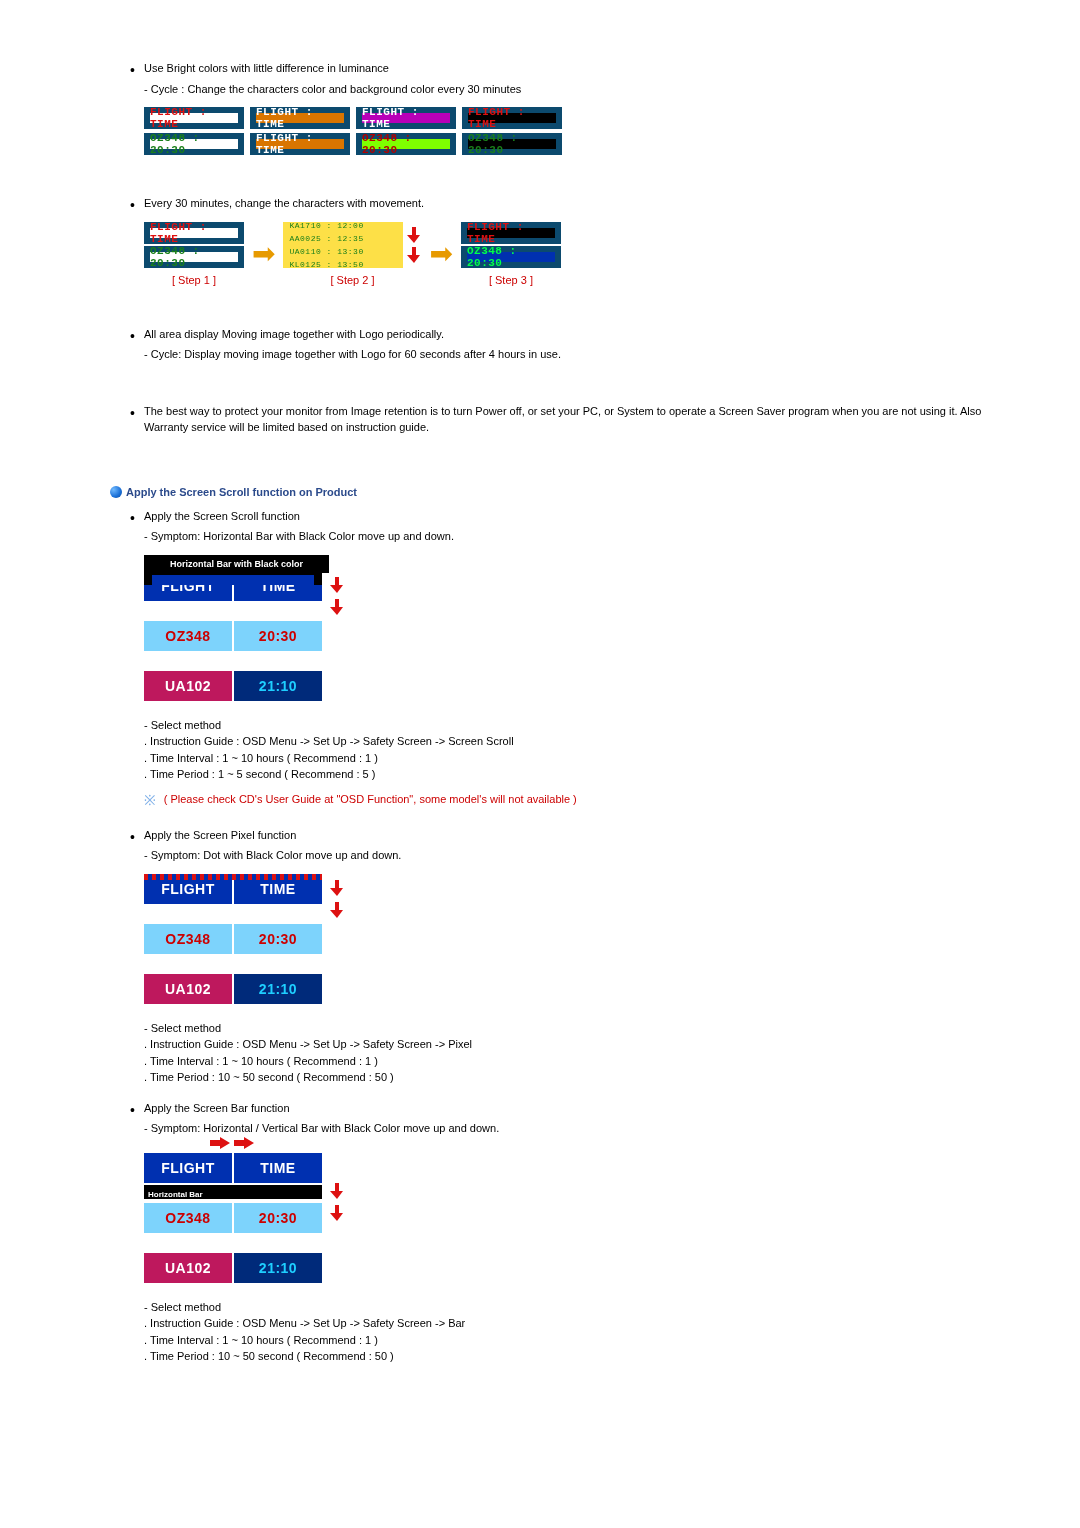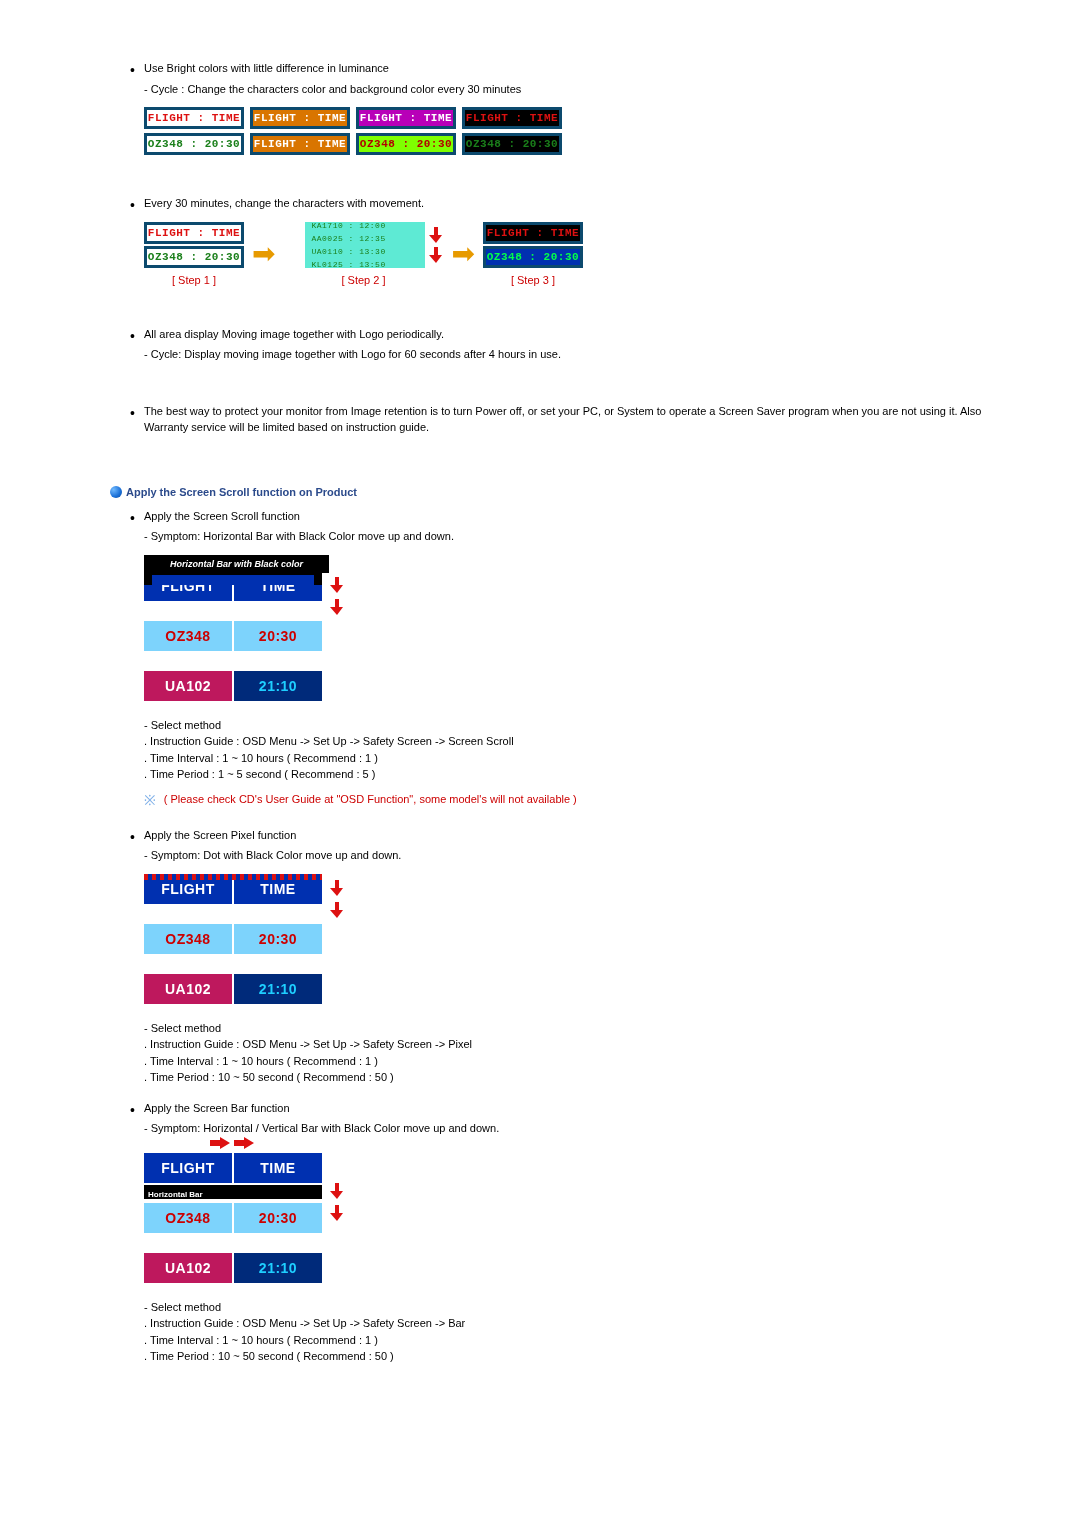--- a/index.html
+++ b/index.html
@@ -31,21 +31,21 @@
 
   
   .board-group { margin: 10px 0 20px 14px; }
   .board-row { display: flex; gap: 6px; }
   .cell {
     width: 100px; height: 22px;
     display: flex; align-items: center; justify-content: center;
     font-family: "Courier New", monospace;
     font-size: 11px; font-weight: bold;
     letter-spacing: 0.5px;
-    border: 3px solid #0c4a6e;
+    border: 6px solid #0c4a6e;
   }
   .cell.hdr-white { background: #fff; color: #d11; }
   .cell.data-white { background: #fff; color: #1a7f1a; }
   .cell.hdr-orange { background: #d97500; color: #fff; }
   .cell.data-orange { background: #d97500; color: #fff; }
   .cell.hdr-magenta { background: #b800b8; color: #fff; }
   .cell.data-lime { background: #7fff00; color: #b30000; }
   .cell.hdr-black { background: #000; color: #d11; }
   .cell.data-black { background: #000; color: #1a7f1a; }
   .cell.data-blue { background: #0030b0; color: #00ff4a; }
@@ -54,25 +54,25 @@
   .steps-wrap { margin: 10px 0 20px 14px; }
   .steps-row { display: flex; align-items: center; gap: 8px; }
   .step-col { display: flex; flex-direction: column; align-items: center; gap: 2px; }
   .step-cells { display: flex; flex-direction: column; gap: 2px; }
   .step-label { color: #c00; font-size: 11px; margin-top: 4px; }
   .arrow-big {
     font-size: 28px; color: #e79a00;
     line-height: 1;
   }
   .step2-box {
-    width: 120px; height: 46px; background: #5eead4;
+    width: 120px; height: 46px; background: #fde047;
     display: flex; flex-direction: column; justify-content: center;
     gap: 4px; padding: 4px 6px;
     font-family: "Courier New", monospace;
-    font-size: 8px; color: #1a7f1a; letter-spacing: 0.5px; margin-left: 22px;
+    font-size: 8px; color: #1a7f1a; letter-spacing: 0.5px;
   }
   .step2-line { white-space: nowrap; }
   .down-arrow-col { display: flex; flex-direction: column; gap: 4px; }
   .arrow-down-red {
     width: 14px; height: 16px;
     display: inline-flex; align-items: center; justify-content: center;
   }
   .arrow-down-red svg { display: block; }
 
   
@@ -89,21 +89,21 @@
   }
   .ft-cell.blue { background: #0030b0; color: #fff; }
   .ft-cell.white-red { background: #7dd3fc; color: #c00; }
   .ft-cell.navy { background: #be185d; color: #fff; }
   .ft-cell.navy-cyan { background: #002a7a; color: #1ecfff; }
   .ft-arrows { display: flex; flex-direction: column; gap: 6px; padding-top: 6px; }
 
   .caption-bar {
     position: absolute; top: -16px; left: 0; width: 185px;
     background: #000; color: #fff; font-size: 9px; font-weight: bold;
-    padding: 4px 20px; text-align: center; font-style: italic;
+    padding: 4px 20px; text-align: center;
   }
   .dotted-overlay-top {
     position: absolute; top: 0; left: 0; width: 178px; height: 6px;
     background: repeating-linear-gradient(90deg, #d11 0 4px, transparent 4px 8px);
     z-index: 2;
   }
   .halfcut-overlay {
     position: absolute; top: 0; left: 0; width: 178px; height: 14px;
     background: #000; z-index: 2;
   }

